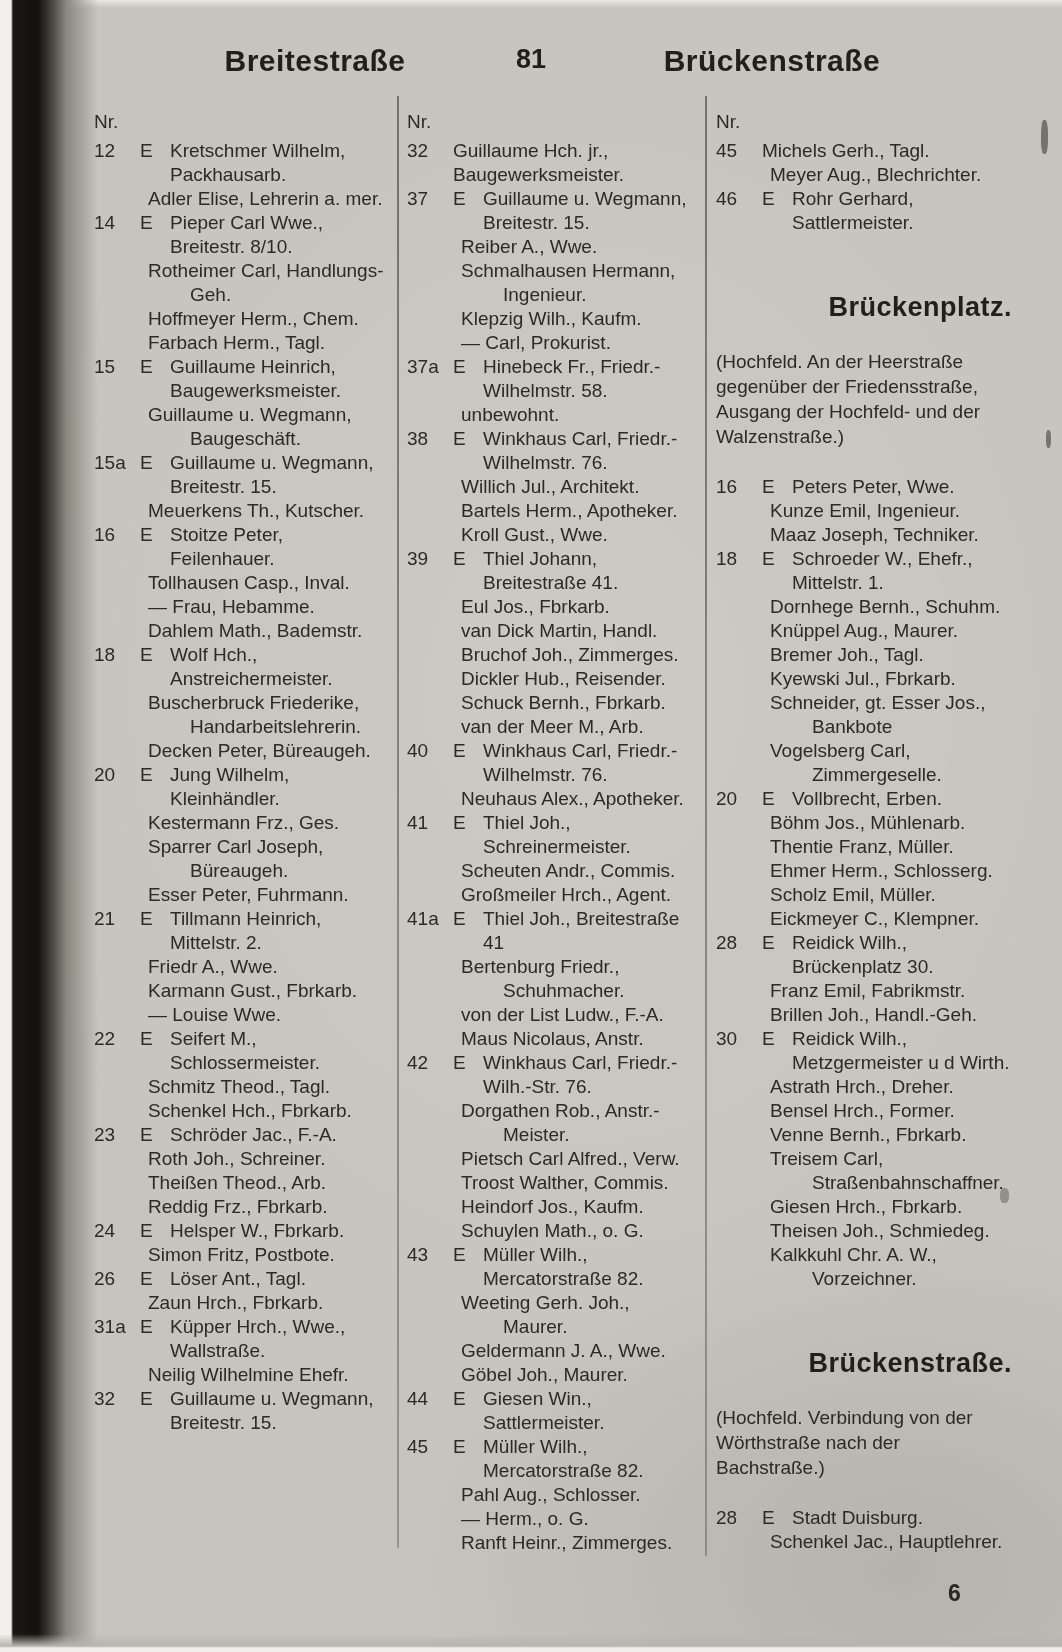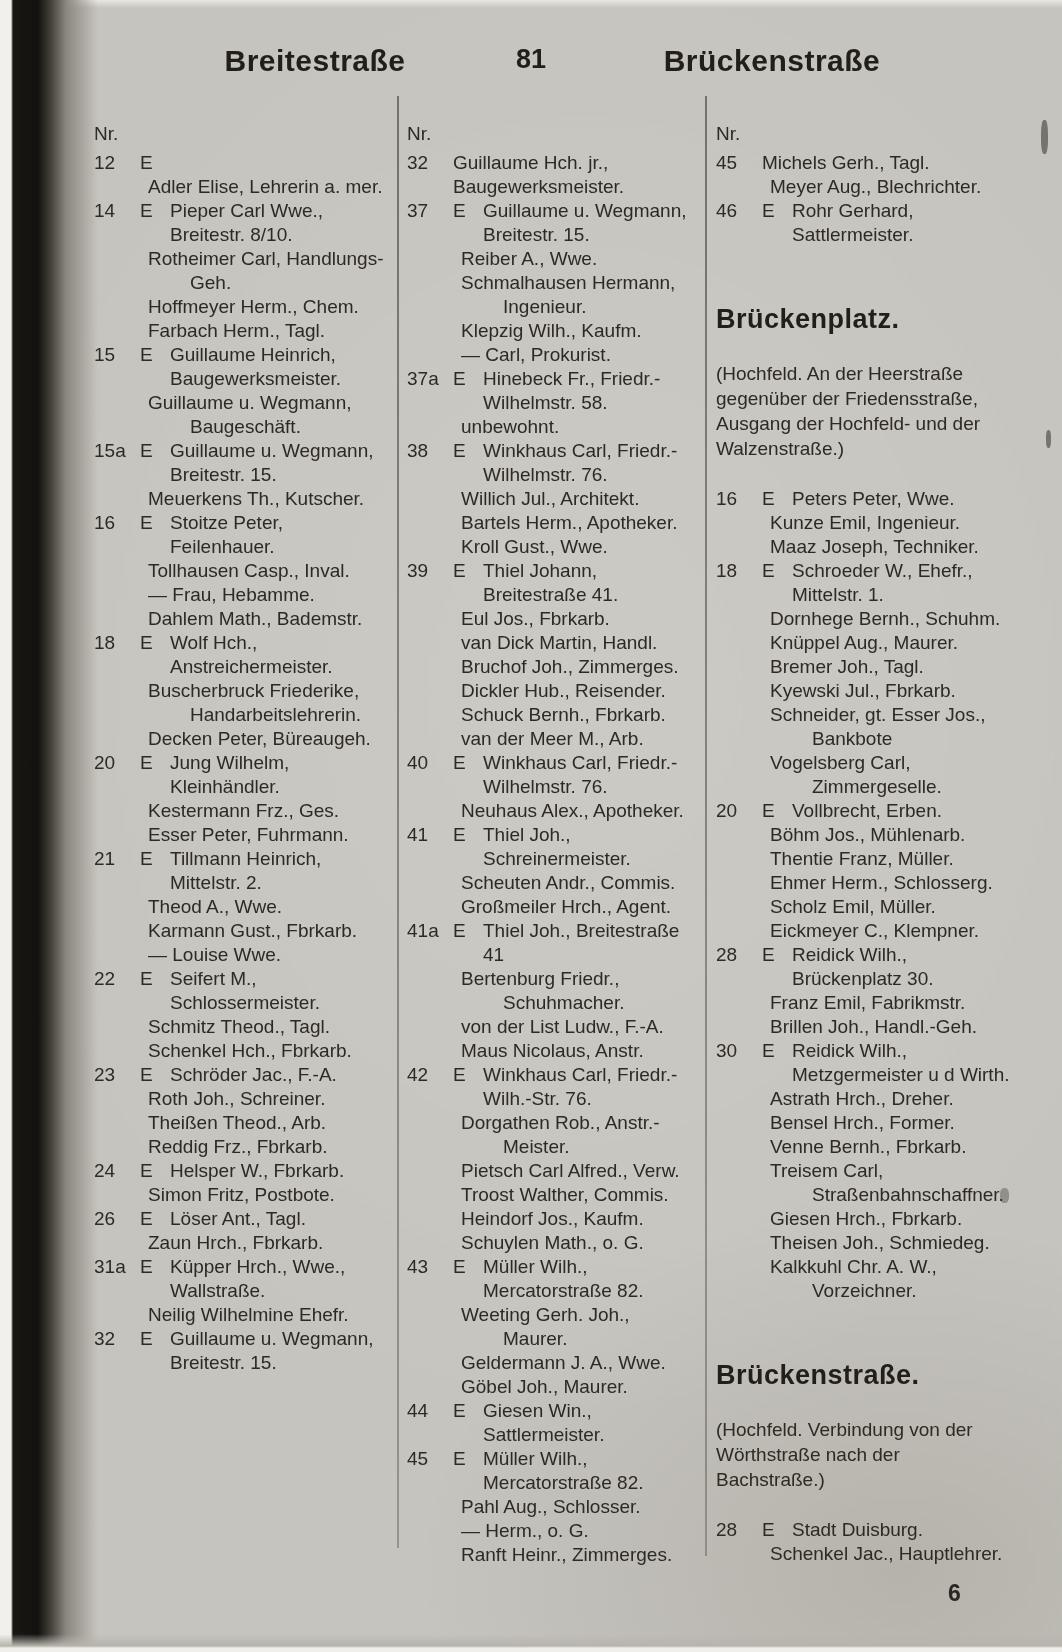--- a/index.html
+++ b/index.html
@@ -40,34 +40,34 @@
   .h-page  { left:531px; font-size:27px !important; letter-spacing:0 !important; }
   .h-right { left:772px; }
 
   
   .divider { position:absolute; top:96px; width:2px;
     background:linear-gradient(180deg, rgba(72,67,59,.65), rgba(72,67,59,.38)); }
   .div1 { left:397px; height:1452px; }
   .div2 { left:705px; height:1460px; }
 
   
-  .col { position:absolute; top:122px; width:296px; font-size:19px; line-height:24px; }
+  .col { position:absolute; top:110px; width:296px; font-size:19px; line-height:24px; }
   .col1 { left:94px; }
   .col2 { left:407px; width:292px; }
   .col3 { left:716px; }
 
   .nrhead { margin-bottom:5px; }
   .entry { display:grid; grid-template-columns:46px 30px 1fr; }
   .entry .num { grid-column:1; }
   .entry .emark { grid-column:2; }
   .entry .txt { grid-column:3; }
   .entry .txt.noe { grid-column:2 / 4; }
   .sub { padding-left:96px; text-indent:-42px; }
   .section-title {
-    text-align:left; font-weight:bold; font-size:27px; line-height:32px;
+    text-align:right; font-weight:bold; font-size:27px; line-height:32px;
     margin:56px 0 26px; letter-spacing:.5px; color:#221f1a;
   }
   .section-note { line-height:25px; margin:0 6px 26px 0; }
 
   .sheet-number { position:absolute; left:948px; top:1580px; font-size:23px; font-weight:bold; color:#2a2722; }
 </style>
 </head>
 <body>
 
 <div class="page">
@@ -81,20 +81,21 @@
   </div>
 
   <div class="divider div1"></div>
   <div class="divider div2"></div>
 
   <div class="col col1">
       <div class="line nrhead">Nr.</div>
       <div class="line entry">
         <span class="num">12</span>
         <span class="emark">E</span>
+        <span class="txt">Kretschmer Wilhelm, Packhausarb.</span>
       </div>
       <div class="line sub">Adler Elise, Lehrerin a. mer.</div>
       <div class="line entry">
         <span class="num">14</span>
         <span class="emark">E</span>
         <span class="txt">Pieper Carl Wwe., Breitestr. 8/10.</span>
       </div>
       <div class="line sub">Rotheimer Carl, Handlungs-Geh.</div>
       <div class="line sub">Hoffmeyer Herm., Chem.</div>
       <div class="line sub">Farbach Herm., Tagl.</div>
@@ -124,27 +125,28 @@
         <span class="txt">Wolf Hch., Anstreichermeister.</span>
       </div>
       <div class="line sub">Buscherbruck Friederike, Handarbeitslehrerin.</div>
       <div class="line sub">Decken Peter, Büreaugeh.</div>
       <div class="line entry">
         <span class="num">20</span>
         <span class="emark">E</span>
         <span class="txt">Jung Wilhelm, Kleinhändler.</span>
       </div>
       <div class="line sub">Kestermann Frz., Ges.</div>
+      <div class="line sub">Sparrer Carl Joseph, Büreaugeh.</div>
       <div class="line sub">Esser Peter, Fuhrmann.</div>
       <div class="line entry">
         <span class="num">21</span>
         <span class="emark">E</span>
         <span class="txt">Tillmann Heinrich, Mittelstr. 2.</span>
       </div>
-      <div class="line sub">Theod A., Wwe.</div>
+      <div class="line sub">Friedr A., Wwe.</div>
       <div class="line sub">Karmann Gust., Fbrkarb.</div>
       <div class="line sub">— Louise Wwe.</div>
       <div class="line entry">
         <span class="num">22</span>
         <span class="emark">E</span>
         <span class="txt">Seifert M., Schlossermeister.</span>
       </div>
       <div class="line sub">Schmitz Theod., Tagl.</div>
       <div class="line sub">Schenkel Hch., Fbrkarb.</div>
       <div class="line entry">

